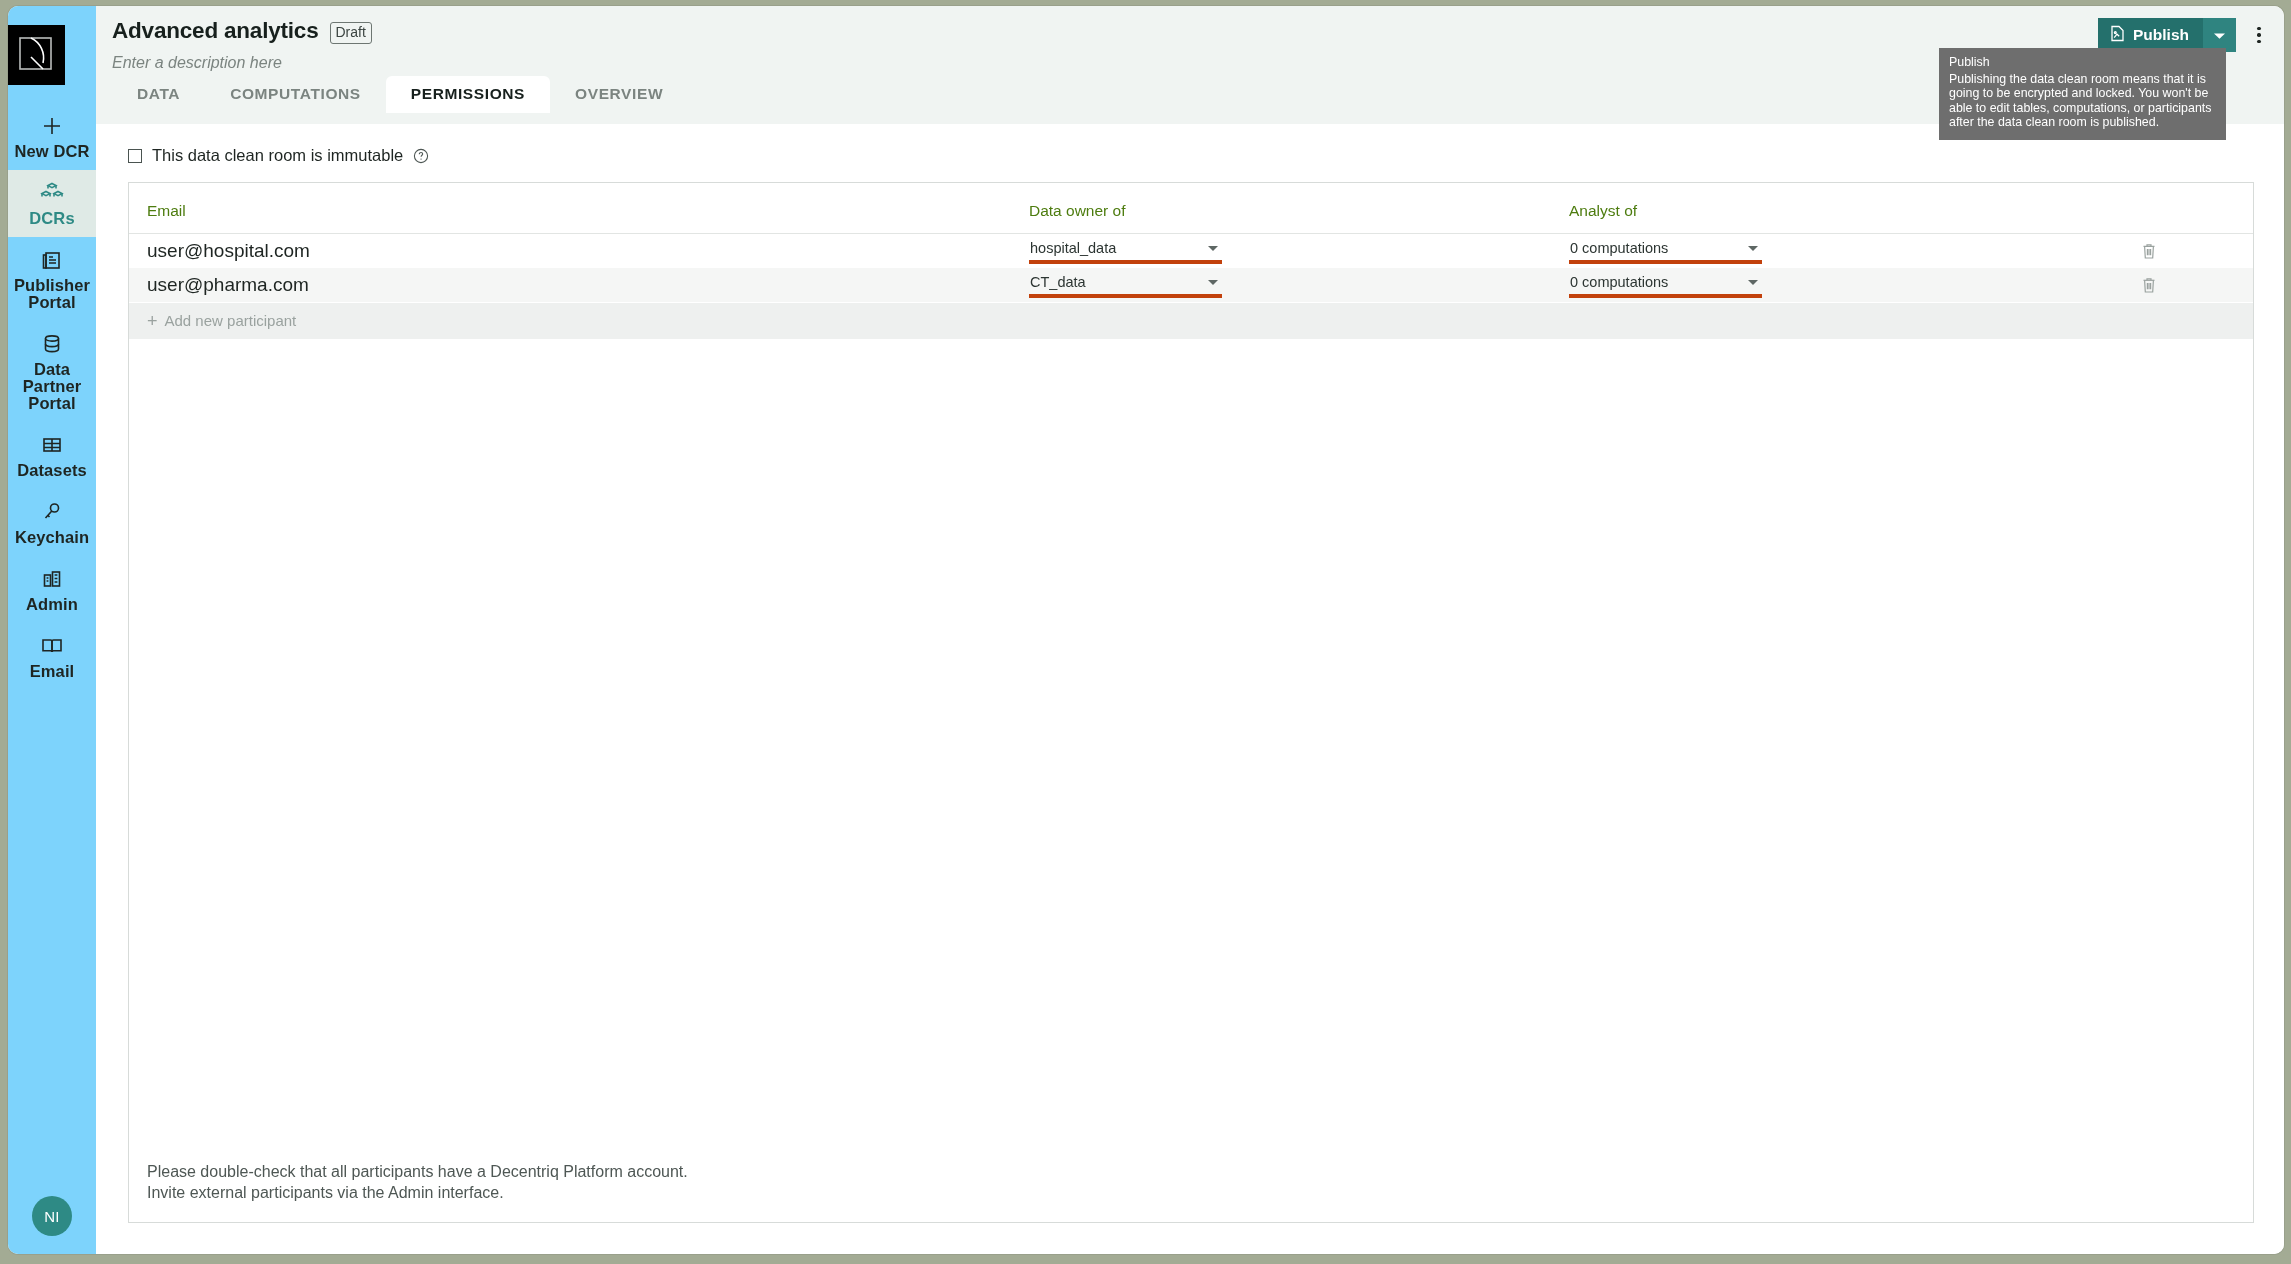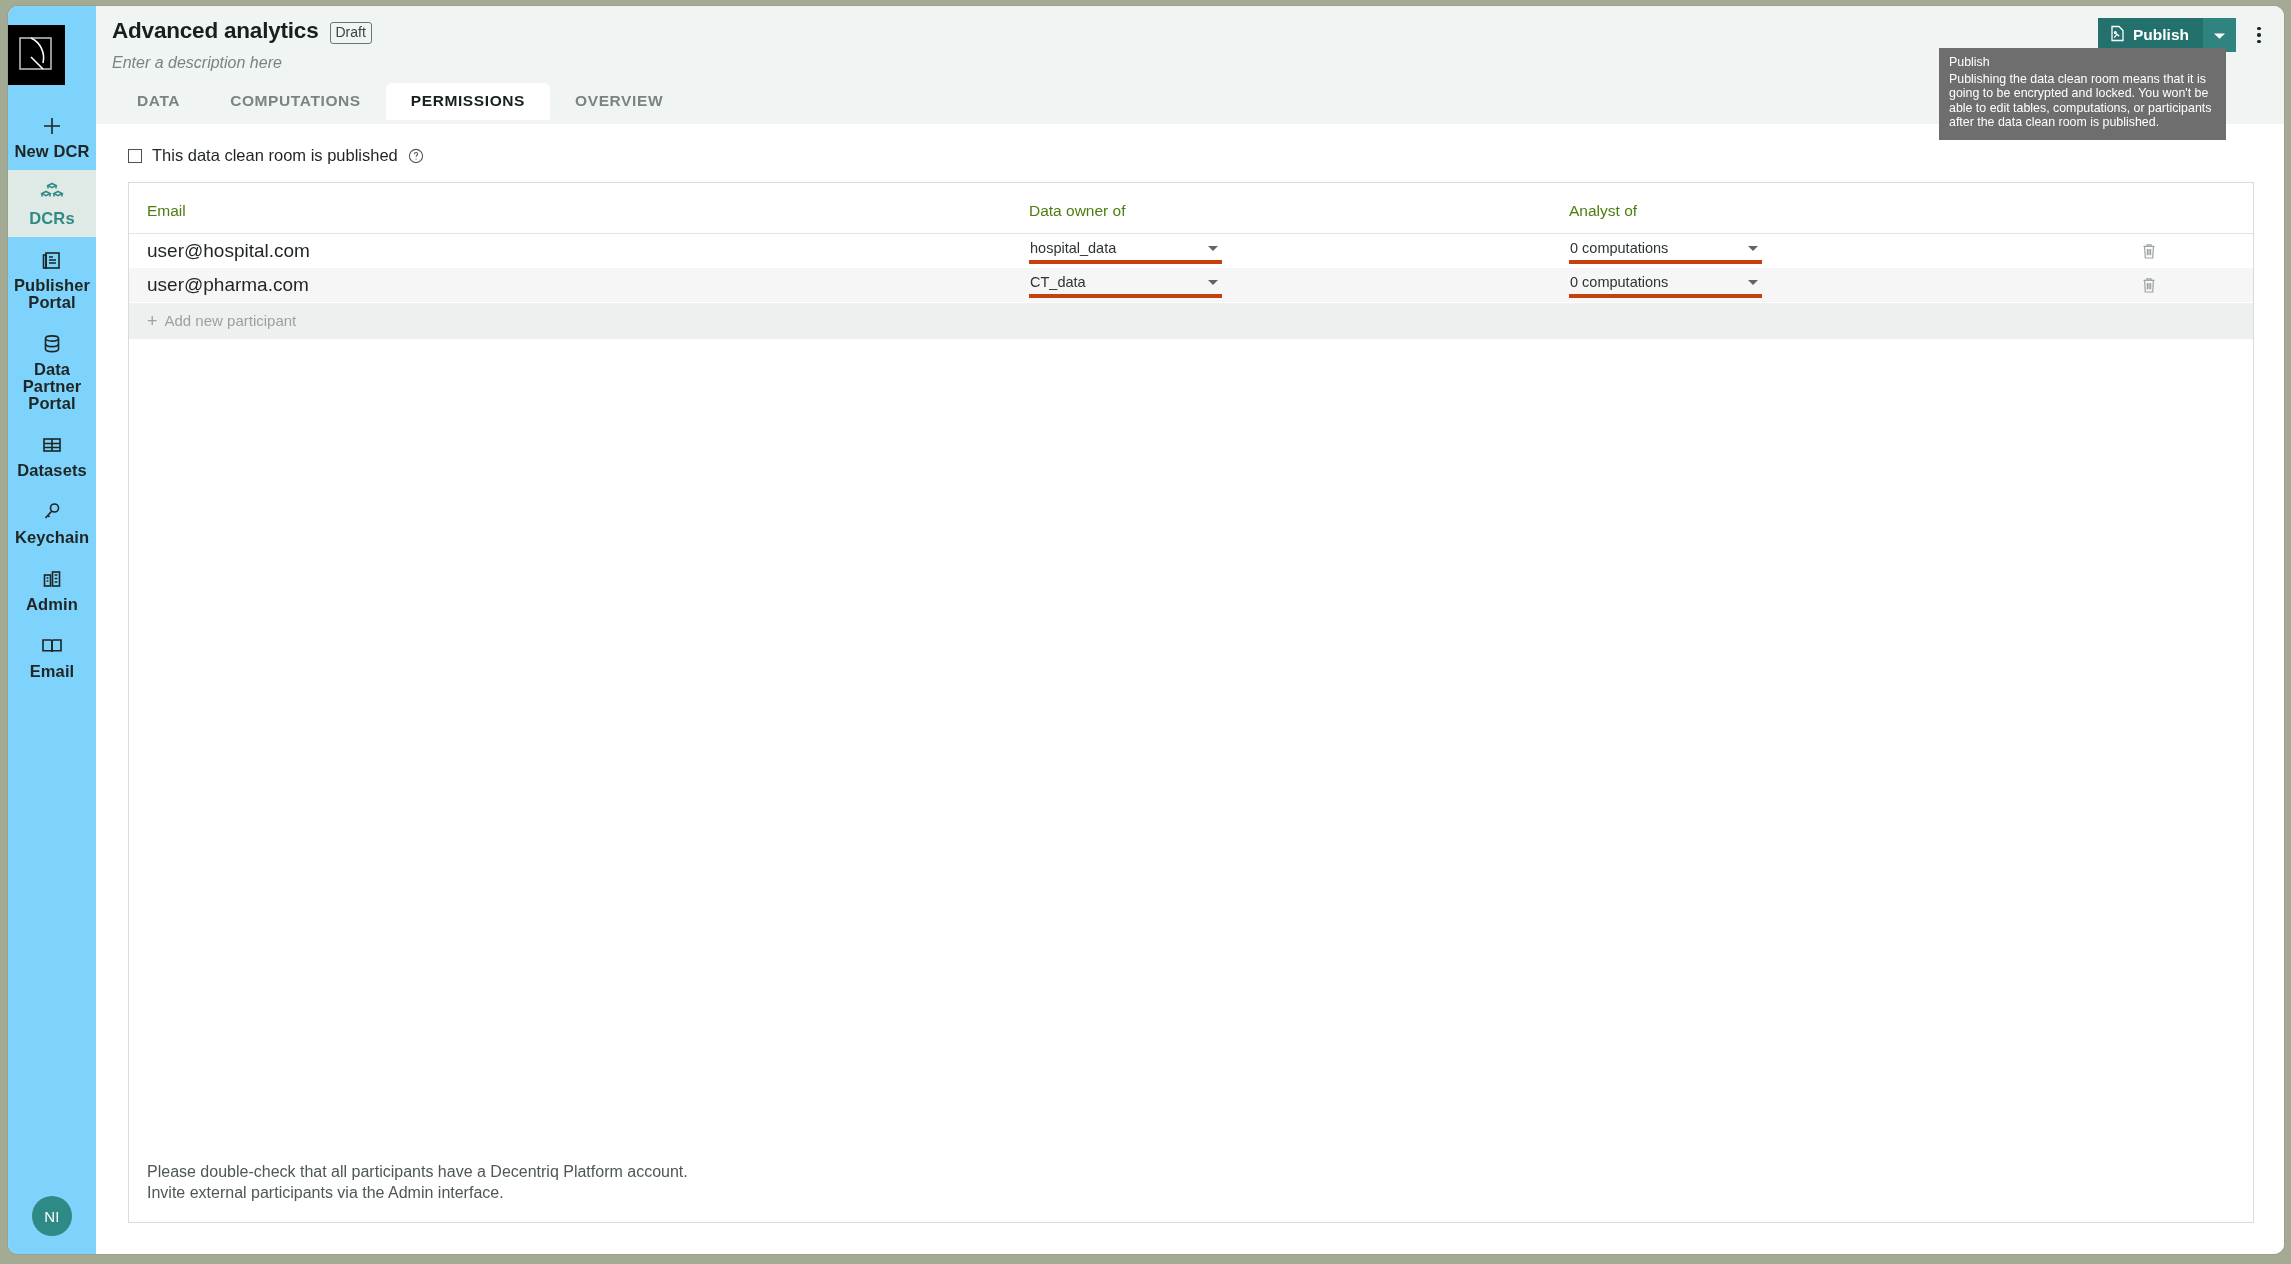--- a/index.html
+++ b/index.html
@@ -77,21 +77,21 @@
     border: 1px solid #6d7672; color: #3b4441;
     font-size: 14px; padding: 0px 5px 1px 5px; border-radius: 3px;
     line-height: 19px;
   }
   #desc {
     padding-left: 16px; margin-top: 10px;
     font-style: italic; font-size: 16px; color: #7b8480;
   }
   #tabs {
     display: flex; align-items: flex-end; gap: 0;
-    padding-left: 16px; position: absolute; bottom: 4px; left: 0;
+    padding-left: 16px; position: absolute; bottom: 11px; left: 0;
   }
   .tab {
     font-size: 15.5px; font-weight: bold; letter-spacing: .6px;
     color: #7b8480; padding: 9px 25px 10px 25px;
     cursor: pointer;
   }
   .tab.active { background: #fff; color: #17201d; border-radius: 6px 6px 0 0; }
 
   #publish-area {
     position: absolute; right: 48px; top: 12px;
@@ -328,21 +328,21 @@
         <div class="tab">COMPUTATIONS</div>
         <div class="tab active">PERMISSIONS</div>
         <div class="tab">OVERVIEW</div>
       </div>
     </div>
 
     <div id="content">
 
       <div class="checkbox-row">
         <span class="cbox"></span>
-        <span class="cb-label">This data clean room is published</span>
+        <span class="cb-label">This data clean room is immutable</span>
         <span>
           <svg class="help-ico" viewBox="0 0 16 16" fill="none" stroke="#4e5754" stroke-width="1.1">
             <circle cx="8" cy="8" r="6.6"></circle>
             <path d="M6.3 6.2 C6.3 5.1 7.1 4.5 8.05 4.5 C9 4.5 9.7 5.1 9.7 6 C9.7 7.2 8.1 7.3 8.1 8.7"></path>
             <circle cx="8.05" cy="11.1" r="0.65" fill="#4e5754" stroke="none"></circle>
           </svg>
         </span>
       </div>
 
       <div id="panel">

